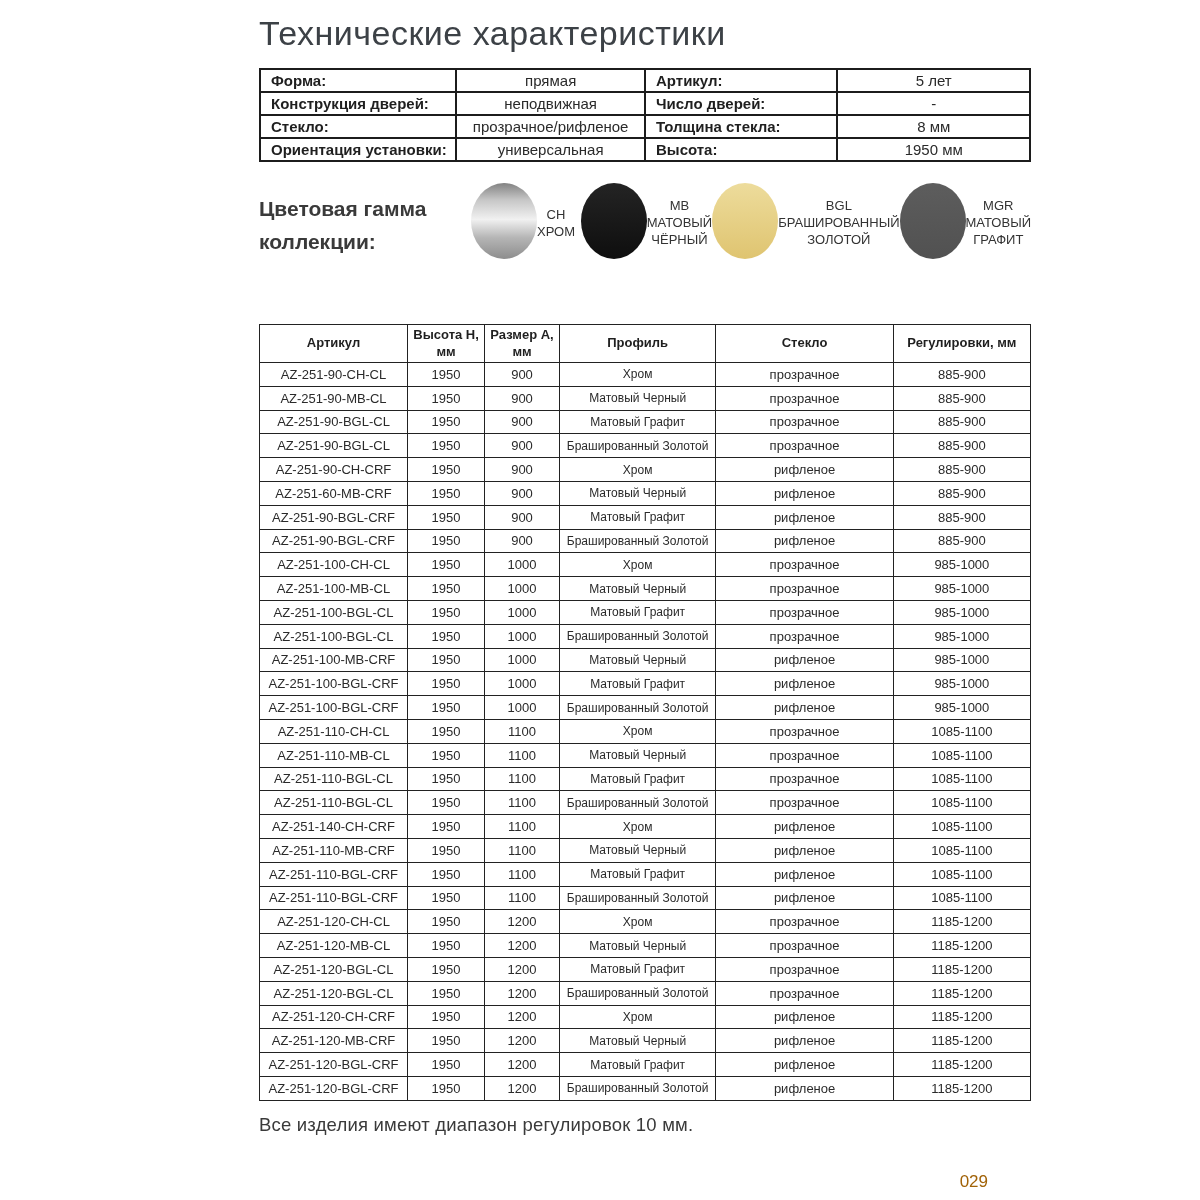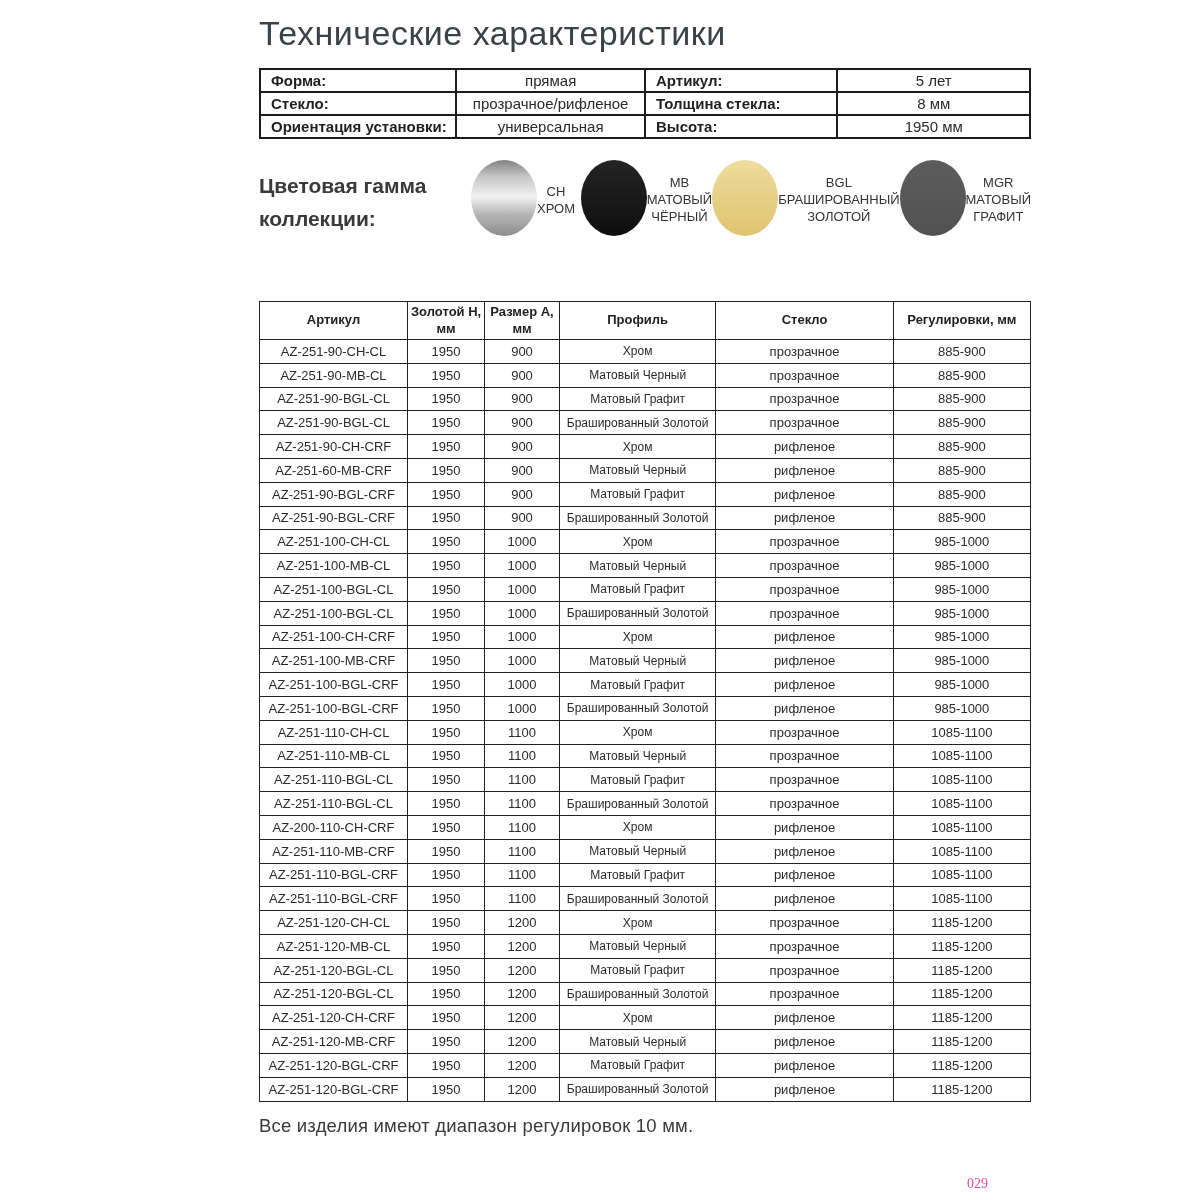--- a/index.html
+++ b/index.html
@@ -133,23 +133,22 @@
   .footer-note {
     margin-top: 13px;
     font-size: 18.5px;
     color: #3a3a3a;
     letter-spacing: 0.2px;
   }
   .page-number {
     position: absolute;
     right: 212px;
     bottom: 8px;
-    font-size: 14px;
-    color: #ec4899;
-    font-family: Liberation Serif, serif;
+    font-size: 17px;
+    color: #a16207;
   }
 </style>
 </head>
 <body>
 
 <div class="page">
   <div class="content">
 
     <h1 class="page-title">Технические характеристики</h1>
 
@@ -162,20 +161,26 @@
         </colgroup>
       <tbody>
 
           <tr>
             <td class="lbl">Форма:</td>
             <td class="val">прямая</td>
             <td class="lbl">Артикул:</td>
             <td class="val">5 лет</td>
           </tr>
 
+          <tr>
+            <td class="lbl">Конструкция дверей:</td>
+            <td class="val">неподвижная</td>
+            <td class="lbl">Число дверей:</td>
+            <td class="val">-</td>
+          </tr>
 
           <tr>
             <td class="lbl">Стекло:</td>
             <td class="val">прозрачное/рифленое</td>
             <td class="lbl">Толщина стекла:</td>
             <td class="val">8 мм</td>
           </tr>
 
           <tr>
             <td class="lbl">Ориентация установки:</td>
@@ -227,21 +232,21 @@
         <col class="c1">
           <col class="c2">
           <col class="c3">
         <col class="c4">
           <col class="c5">
           <col class="c6">
       </colgroup>
       <thead>
         <tr>
           <th>Артикул</th>
-          <th>Золотой H,
+          <th>Высота H,
 мм</th>
           <th>Размер A,
 мм</th>
           <th>Профиль</th>
           <th>Стекло</th>
           <th>Регулировки, мм</th>
         </tr>
       </thead>
       <tbody>
 
@@ -346,28 +351,20 @@
 
           <tr>
             <td>AZ-251-100-BGL-CL</td>
             <td>1950</td>
             <td>1000</td>
             <td class="profile">Брашированный Золотой</td>
             <td>прозрачное</td>
             <td>985-1000</td>
           </tr>
 
-          <tr>
-            <td>AZ-251-100-CH-CRF</td>
-            <td>1950</td>
-            <td>1000</td>
-            <td class="profile">Хром</td>
-            <td>рифленое</td>
-            <td>985-1000</td>
-          </tr>
 
           <tr>
             <td>AZ-251-100-MB-CRF</td>
             <td>1950</td>
             <td>1000</td>
             <td class="profile">Матовый Черный</td>
             <td>рифленое</td>
             <td>985-1000</td>
           </tr>
 
@@ -419,21 +416,21 @@
           <tr>
             <td>AZ-251-110-BGL-CL</td>
             <td>1950</td>
             <td>1100</td>
             <td class="profile">Брашированный Золотой</td>
             <td>прозрачное</td>
             <td>1085-1100</td>
           </tr>
 
           <tr>
-            <td>AZ-200-110-CH-CRF</td>
+            <td>AZ-251-140-CH-CRF</td>
             <td>1950</td>
             <td>1100</td>
             <td class="profile">Хром</td>
             <td>рифленое</td>
             <td>1085-1100</td>
           </tr>
 
           <tr>
             <td>AZ-251-110-MB-CRF</td>
             <td>1950</td>

